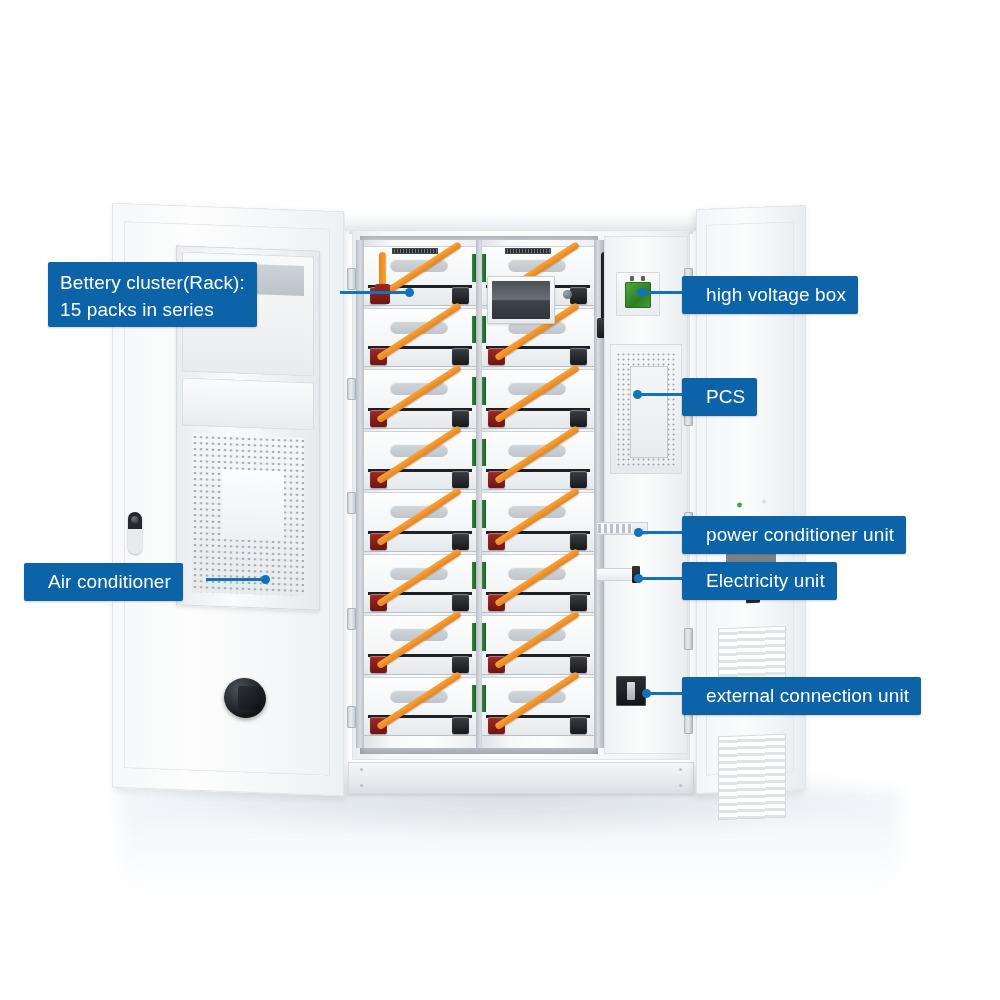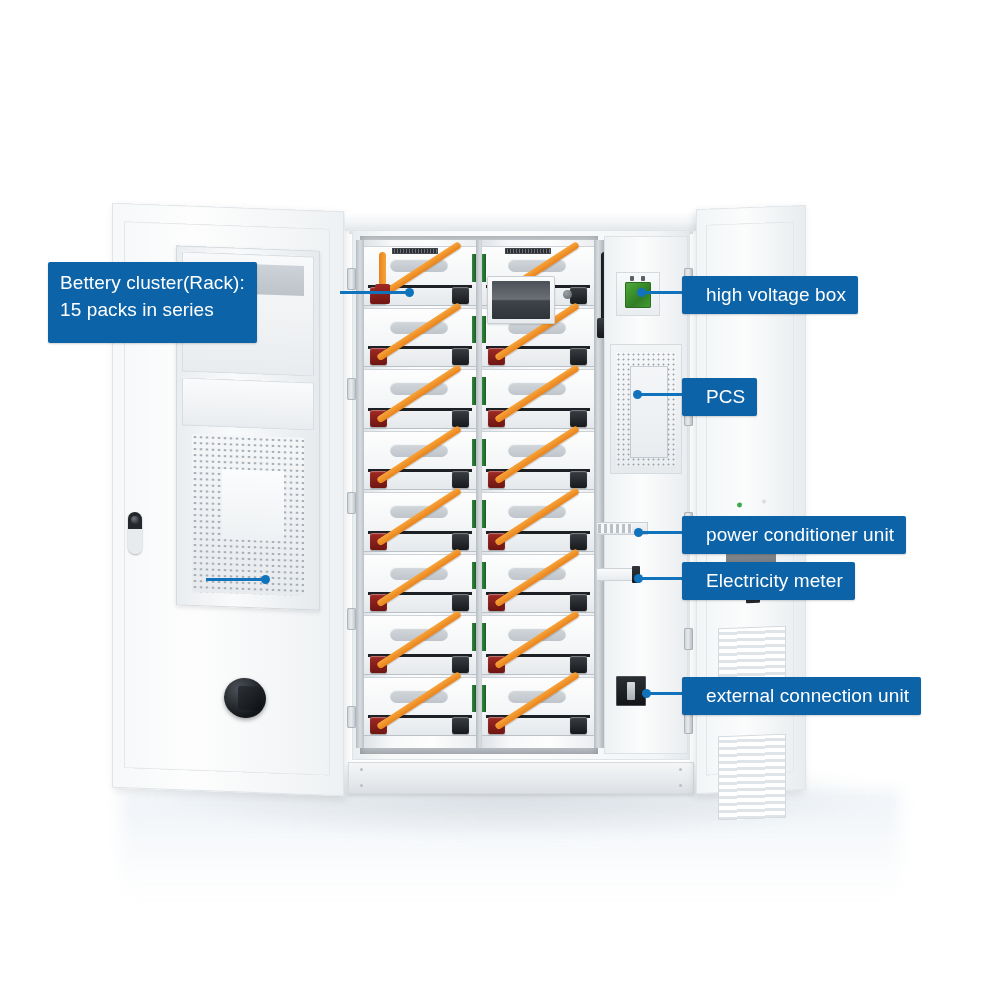--- a/index.html
+++ b/index.html
@@ -287,21 +287,21 @@
     background:#0c63a8;
     color:#ffffff;
     font-size:19px;
     line-height:25px;
     padding:6px 12px 7px 24px;
     border-radius:2px;
     white-space:pre;
     box-shadow:0 1px 2px rgba(0,0,0,.18);
     letter-spacing:.1px;
   }
-  .callout.two-line{line-height:27px;padding:7px 12px 20px 12px;}
+  .callout.two-line{line-height:27px;padding:7px 12px 4px 12px;}
   .leader{
     position:absolute;height:3px;background:#1273bd;
   }
   .leader-dot{
     position:absolute;width:9px;height:9px;border-radius:50%;background:#1273bd;
   }
 </style>
 </head>
 <body>
 
@@ -525,34 +525,35 @@
     <div class="louver b"></div>
   </div>
 
   <div class="leader" style="left:340px;top:291px;width:70px;"></div>
   <div class="leader-dot" style="left:405px;top:288px;"></div>
   <div class="callout two-line" style="left:48px;top:262px;"><span>Bettery cluster(Rack):</span>
 <span>15 packs in series</span></div>
 
   <div class="leader" style="left:206px;top:578px;width:62px;"></div>
   <div class="leader-dot" style="left:261px;top:575px;"></div>
+  <div class="callout" style="left:24px;top:563px;">Air conditioner</div>
 
   <div class="leader" style="left:640px;top:291px;width:64px;"></div>
   <div class="leader-dot" style="left:637px;top:288px;"></div>
   <div class="callout" style="left:682px;top:276px;">high voltage box</div>
 
   <div class="leader" style="left:636px;top:393px;width:66px;"></div>
   <div class="leader-dot" style="left:633px;top:390px;"></div>
   <div class="callout" style="left:682px;top:378px;">PCS</div>
 
   <div class="leader" style="left:637px;top:531px;width:66px;"></div>
   <div class="leader-dot" style="left:634px;top:528px;"></div>
   <div class="callout" style="left:682px;top:516px;">power conditioner unit</div>
 
   <div class="leader" style="left:637px;top:577px;width:66px;"></div>
   <div class="leader-dot" style="left:634px;top:574px;"></div>
-  <div class="callout" style="left:682px;top:562px;">Electricity meter</div>
+  <div class="callout" style="left:682px;top:562px;">Electricity unit</div>
 
   <div class="leader" style="left:645px;top:692px;width:58px;"></div>
   <div class="leader-dot" style="left:642px;top:689px;"></div>
   <div class="callout" style="left:682px;top:677px;">external connection unit</div>
 
 </div>
 
 </body></html>

